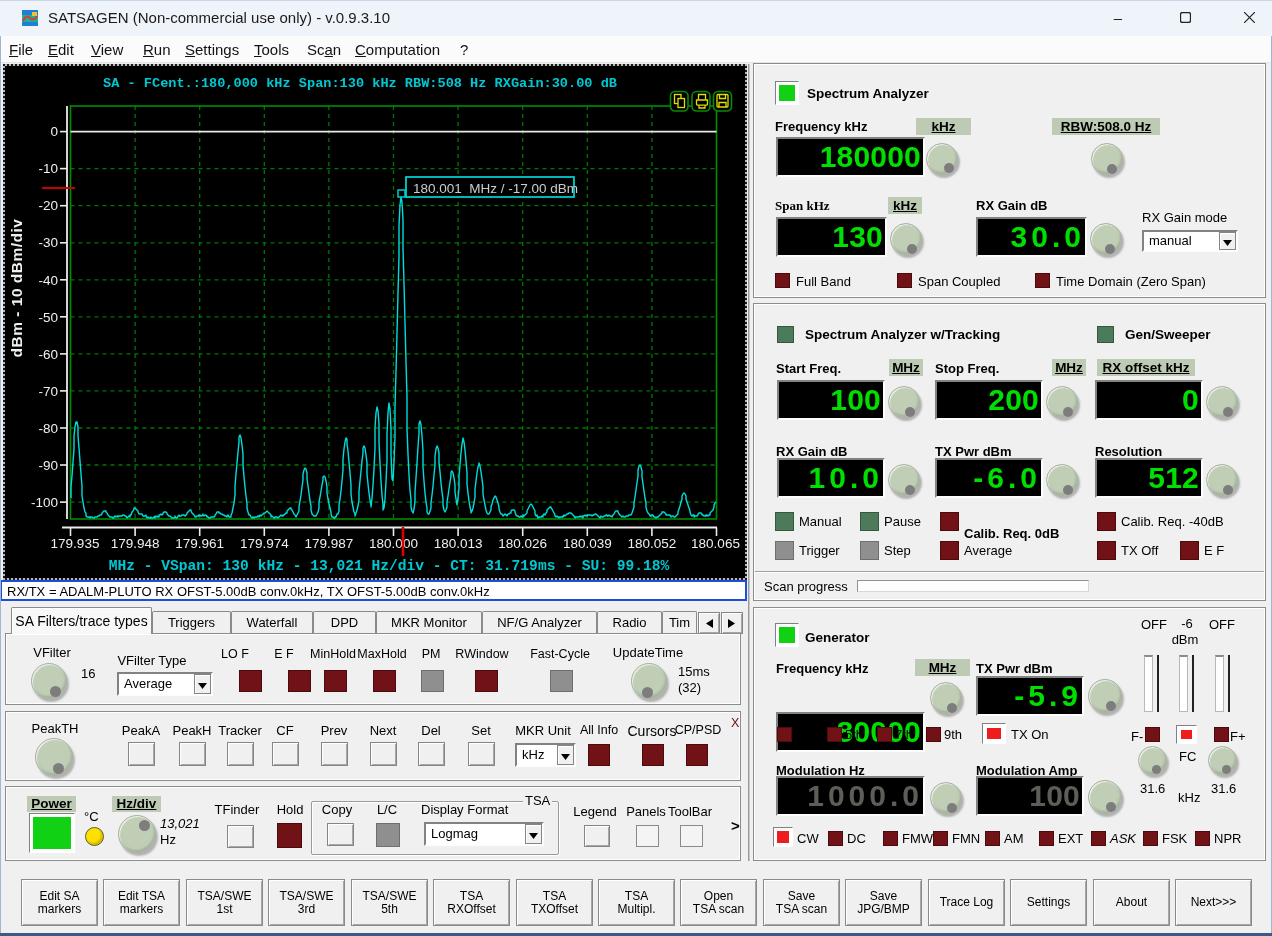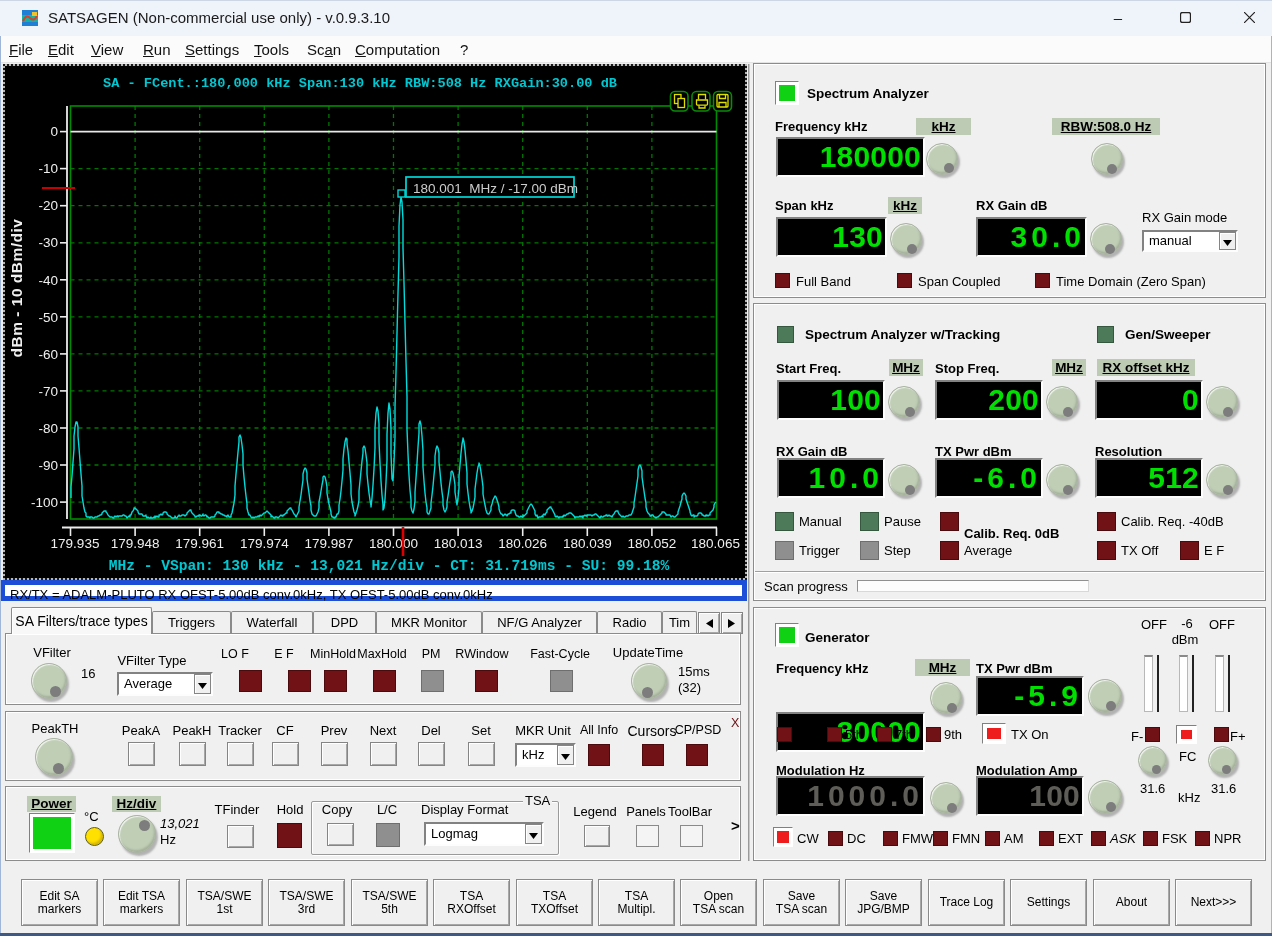--- a/index.html
+++ b/index.html
@@ -11,21 +11,21 @@
 #menubar{left:0;top:36px;width:1272px;height:27px;background:#fbfbfb;border-bottom:1px solid #e4e4e4}
 .mi{position:absolute;top:41px;font-size:15px;color:#111}
 .mi u{text-decoration:underline}
 
 #plotwrap{left:3px;top:64px;width:744px;height:516px;background:#000;
  border:2px solid transparent;
  background-image:repeating-conic-gradient(#b8b8b8 0 25%,#1a1a1a 0 50%);
  background-size:4px 4px}
 #plot{position:absolute;left:0px;top:0px;width:740px;height:512px;background:#000}
 
-#statusbar{left:0px;top:580px;width:747px;height:21px;background:#fff;border:5px solid #1d4ed8;
+#statusbar{left:0px;top:580px;width:747px;height:21px;background:#fff;border:2px solid #1d4ed8;
  font-size:13px;color:#000;line-height:19px;padding-left:5px;white-space:nowrap}
 
 .panel{background:#f0f0f0;border:1px solid #8c8c8c;box-shadow:inset 1px 1px 0 #fff,inset -1px -1px 0 #fff}
 .lbl{position:absolute;font-size:13px;color:#000;white-space:nowrap}
 .b{font-weight:bold}
 .chip{background:#bdcbb5;text-decoration:underline;font-weight:bold;text-align:center}
 .lcd{position:absolute;background:#000;border:2px solid;border-color:#828282 #fdfdfd #fdfdfd #828282;
  color:#00e000;font-family:"Liberation Sans",sans-serif;font-weight:bold;font-size:30px;text-align:right;
  line-height:33px;letter-spacing:0.2px;padding-right:2px}
 .lcd.dis{color:#5e5d57}
@@ -303,21 +303,21 @@
 <div class="lbl b" style="left:775px;top:119px;">Frequency kHz</div>
 <div class="lbl chip" style="left:916px;top:118px;width:55px;height:17px;font-size:13.5px;line-height:17px">kHz</div>
 <div class="lbl chip" style="left:1052px;top:118px;width:108px;height:17px;font-size:13.5px;line-height:17px">RBW:508.0 Hz</div>
 <div class="lcd" style="left:776px;top:137px;width:149px;height:40px;font-size:30px;line-height:36px">180000</div>
 <div class="knob" style="left:926px;top:143px;width:32px;height:32px">
     <div class="dot" style="left:17px;top:19px;width:10px;height:10px"></div>
   </div>
 <div class="knob" style="left:1091px;top:143px;width:32px;height:32px">
     <div class="dot" style="left:15px;top:20px;width:10px;height:10px"></div>
   </div>
-<div class="lbl b" style="left:775px;top:198px;">Span kHz</div>
+<div class="lbl b" style="left:775px;top:198px;font-family:Liberation Serif, serif;">Span kHz</div>
 <div class="lbl chip" style="left:888px;top:197px;width:34px;height:17px;font-size:13.5px;line-height:17px">kHz</div>
 <div class="lcd" style="left:776px;top:217px;width:111px;height:40px;font-size:30px;line-height:36px">130</div>
 <div class="knob" style="left:890px;top:223px;width:32px;height:32px">
     <div class="dot" style="left:16px;top:20px;width:10px;height:10px"></div>
   </div>
 <div class="lbl b" style="left:976px;top:198px;">RX Gain dB</div>
 <div class="lcd dec" style="left:976px;top:217px;width:111px;height:40px;font-size:30px;line-height:36px">30.0</div>
 <div class="knob" style="left:1090px;top:223px;width:32px;height:32px">
     <div class="dot" style="left:14px;top:20px;width:10px;height:10px"></div>
   </div>

